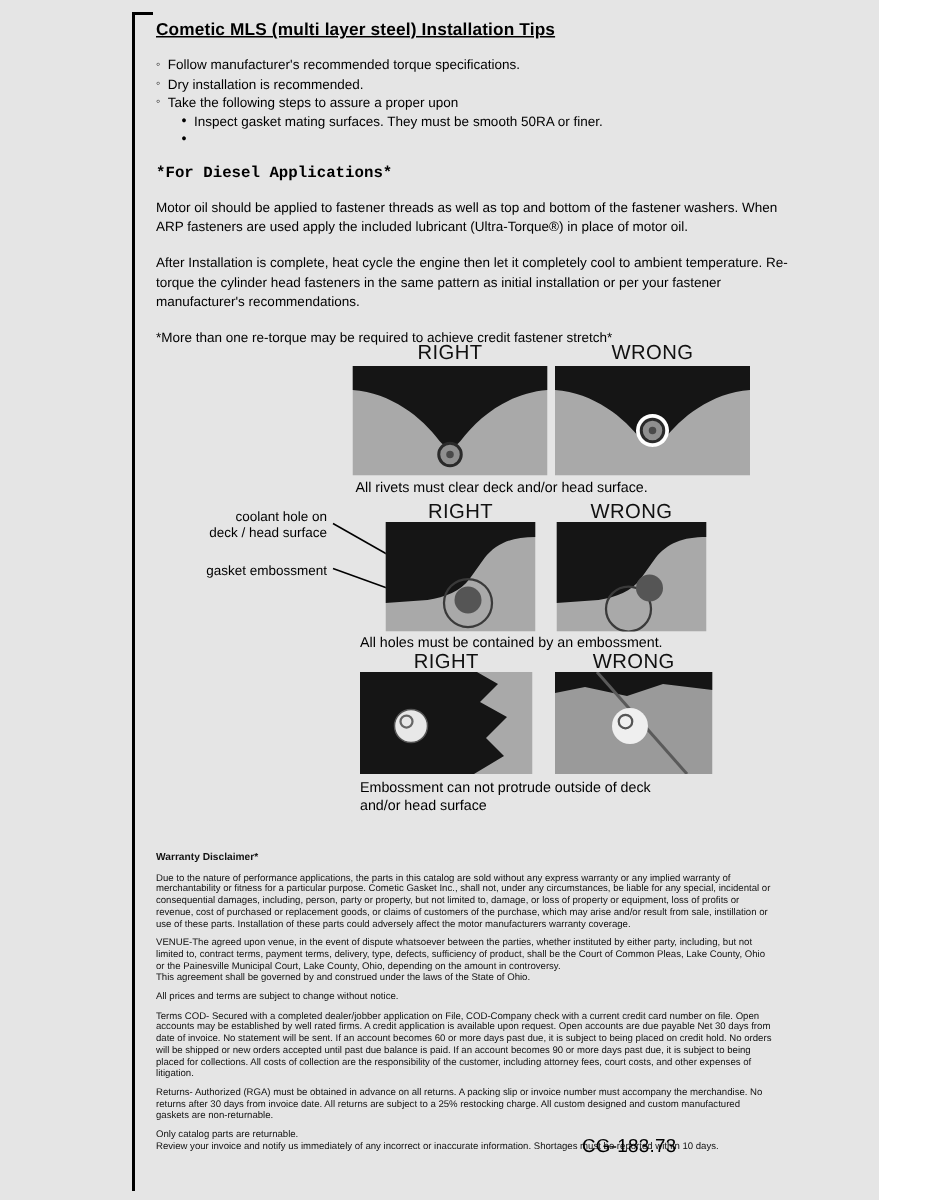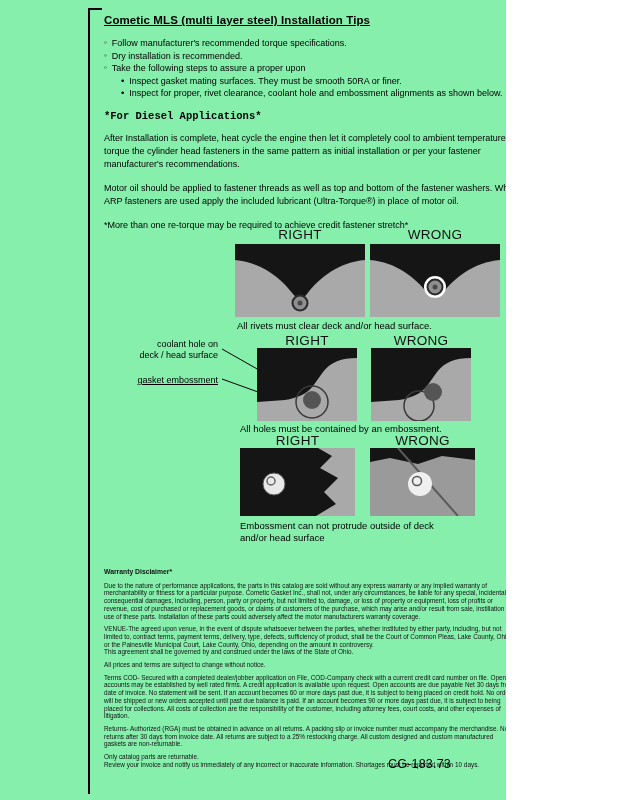--- a/index.html
+++ b/index.html
@@ -1,17 +1,17 @@
 <!DOCTYPE html>
 <html><head>
 <meta charset="utf-8">
 <style>
   html,body{margin:0;padding:0;background:#ffffff;}
   .page{
-    position:relative;width:506px;height:800px;background:#86efac;overflow:hidden;
+    position:relative;width:586px;height:800px;background:#e5e5e5;overflow:hidden;
     font-family:"Liberation Sans", sans-serif;color:#000;
   }
   .rule-v{position:absolute;left:88px;top:8px;width:2px;height:786px;background:#000;}
   .rule-tick{position:absolute;left:88px;top:8px;width:14px;height:2px;background:#000;}
 
   .intro{position:absolute;left:104px;top:14px;width:434px;}
   .title{font-size:11.5px;font-weight:bold;text-decoration:underline;margin:0 0 11px 0;letter-spacing:.1px;}
   .tips{list-style:none;margin:0;padding:0;}
   .tips li{display:flex;gap:5px;font-size:9px;line-height:12.5px;}
   .tips li.l2{margin-left:17px;}
@@ -34,21 +34,21 @@
   .fig1 .p-wrong{left:370px;top:17px;}
   .fig1 .fr-caption{left:237px;top:93px;}
   .fig2{top:333px;height:100px;}
   .fig2 .hd-right{left:257px;width:100px;}
   .fig2 .hd-wrong{left:371px;width:100px;}
   .fig2 .p-right{left:257px;top:15px;}
   .fig2 .p-wrong{left:371px;top:15px;}
   .fig2 .fr-caption{left:240px;top:90px;}
   .side-label{position:absolute;left:106px;width:112px;text-align:right;font-size:9px;line-height:11px;}
   .lbl-coolant{top:6px;}
-  .lbl-emboss{top:42px;text-decoration:underline;}
+  .lbl-emboss{top:42px;}
   .pointer-svg{position:absolute;left:0;top:0;}
   .fig3{top:433px;height:112px;}
   .fig3 .hd-right{left:240px;width:115px;}
   .fig3 .hd-wrong{left:370px;width:105px;}
   .fig3 .p-right{left:240px;top:15px;}
   .fig3 .p-wrong{left:370px;top:15px;}
   .fig3 .fr-caption{left:240px;top:87px;}
 
   .disclaimer{position:absolute;left:104px;top:568px;width:412px;font-size:6.4px;line-height:7.7px;color:#111;}
   .disc-head{font-weight:bold;font-size:6.8px;margin:0 0 6px 0;}
@@ -80,29 +80,28 @@
       <li class="l1">
         <span class="m1">◦</span>
         <span>Take the following steps to assure a proper upon</span>
       </li>
       <li class="l2">
         <span class="m2">•</span>
         <span>Inspect gasket mating surfaces.  They must be smooth 50RA or finer.</span>
       </li>
       <li class="l2">
         <span class="m2">•</span>
-        <span>Inspect for proper, rivet clearance, coolant hole and embossment alignments as shown below.</span>
       </li>
     </ul>
   </div>
 
   <div class="diesel">
     <div class="d-head">*For Diesel Applications*</div>
+    <p>Motor oil should be applied to fastener threads as well as top and bottom of the fastener washers. When ARP fasteners are used apply the included lubricant (Ultra-Torque®) in place of motor oil.</p>
     <p>After Installation is complete, heat cycle the engine then let it completely cool to ambient temperature. Re-torque the cylinder head fasteners in the same pattern as initial installation or per your fastener manufacturer's recommendations.</p>
-    <p>Motor oil should be applied to fastener threads as well as top and bottom of the fastener washers. When ARP fasteners are used apply the included lubricant (Ultra-Torque®) in place of motor oil.</p>
     <p class="d-note">*More than one re-torque may be required to achieve credit fastener stretch*</p>
   </div>
 
   <div class="fig-row fig1">
     <div class="fr-head hd-right">RIGHT</div>
     <div class="fr-head hd-wrong">WRONG</div>
 
     <svg class="panel p-right" width="130" height="73" viewBox="0 0 130 73">
       <rect width="130" height="73" fill="#a9a9a9"></rect>
       <path d="M0,0 H130 V16 C104,18 84,34 72,50 C68,55 62,55 58,50 C46,34 26,18 0,16 Z" fill="#151515"></path>

